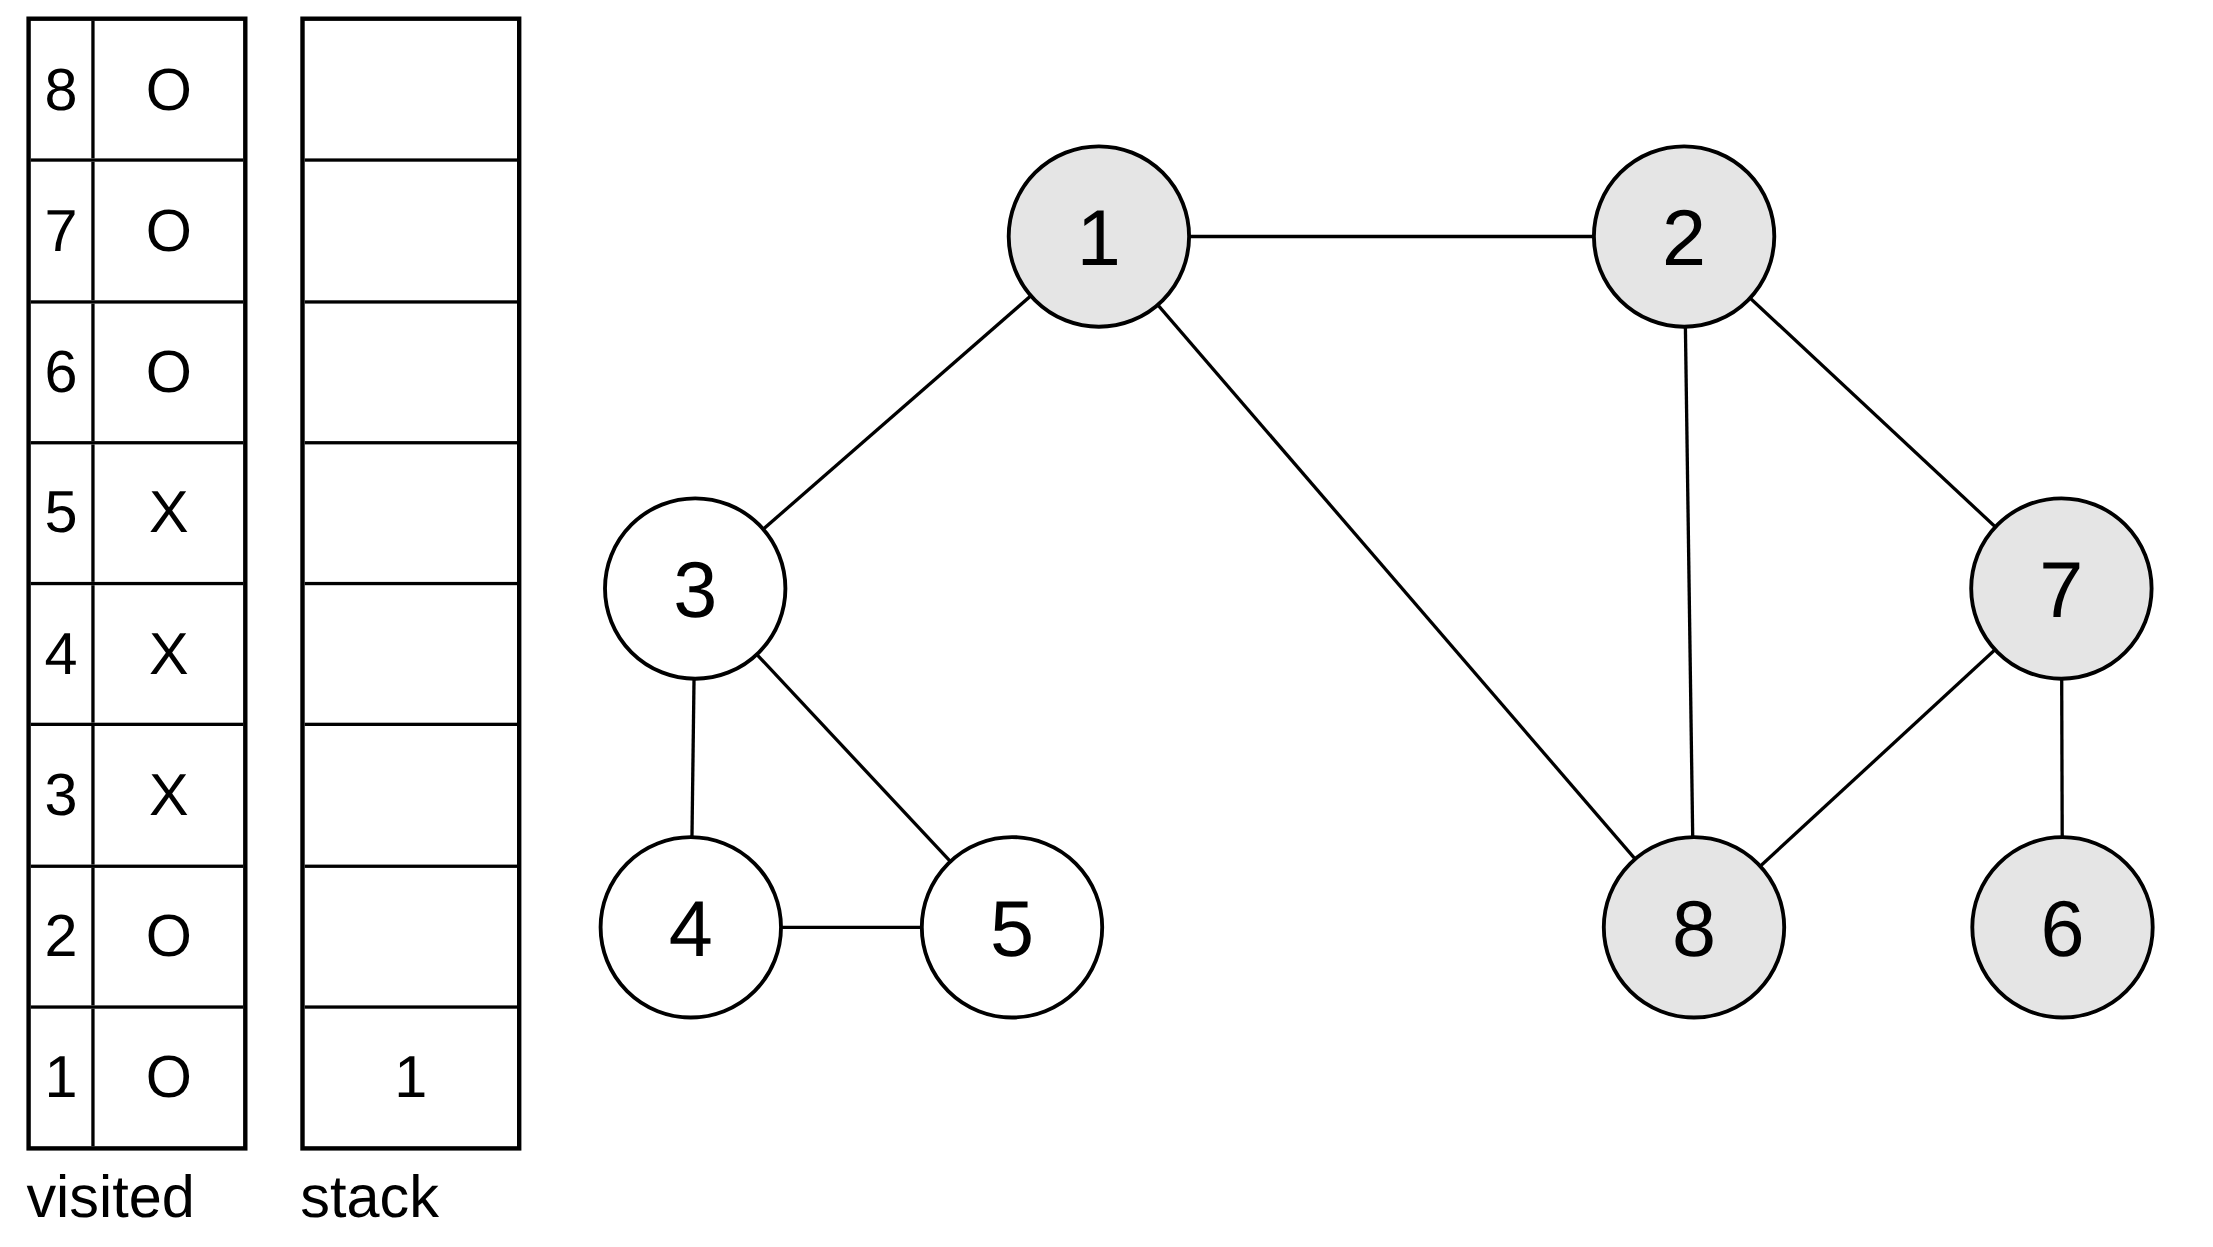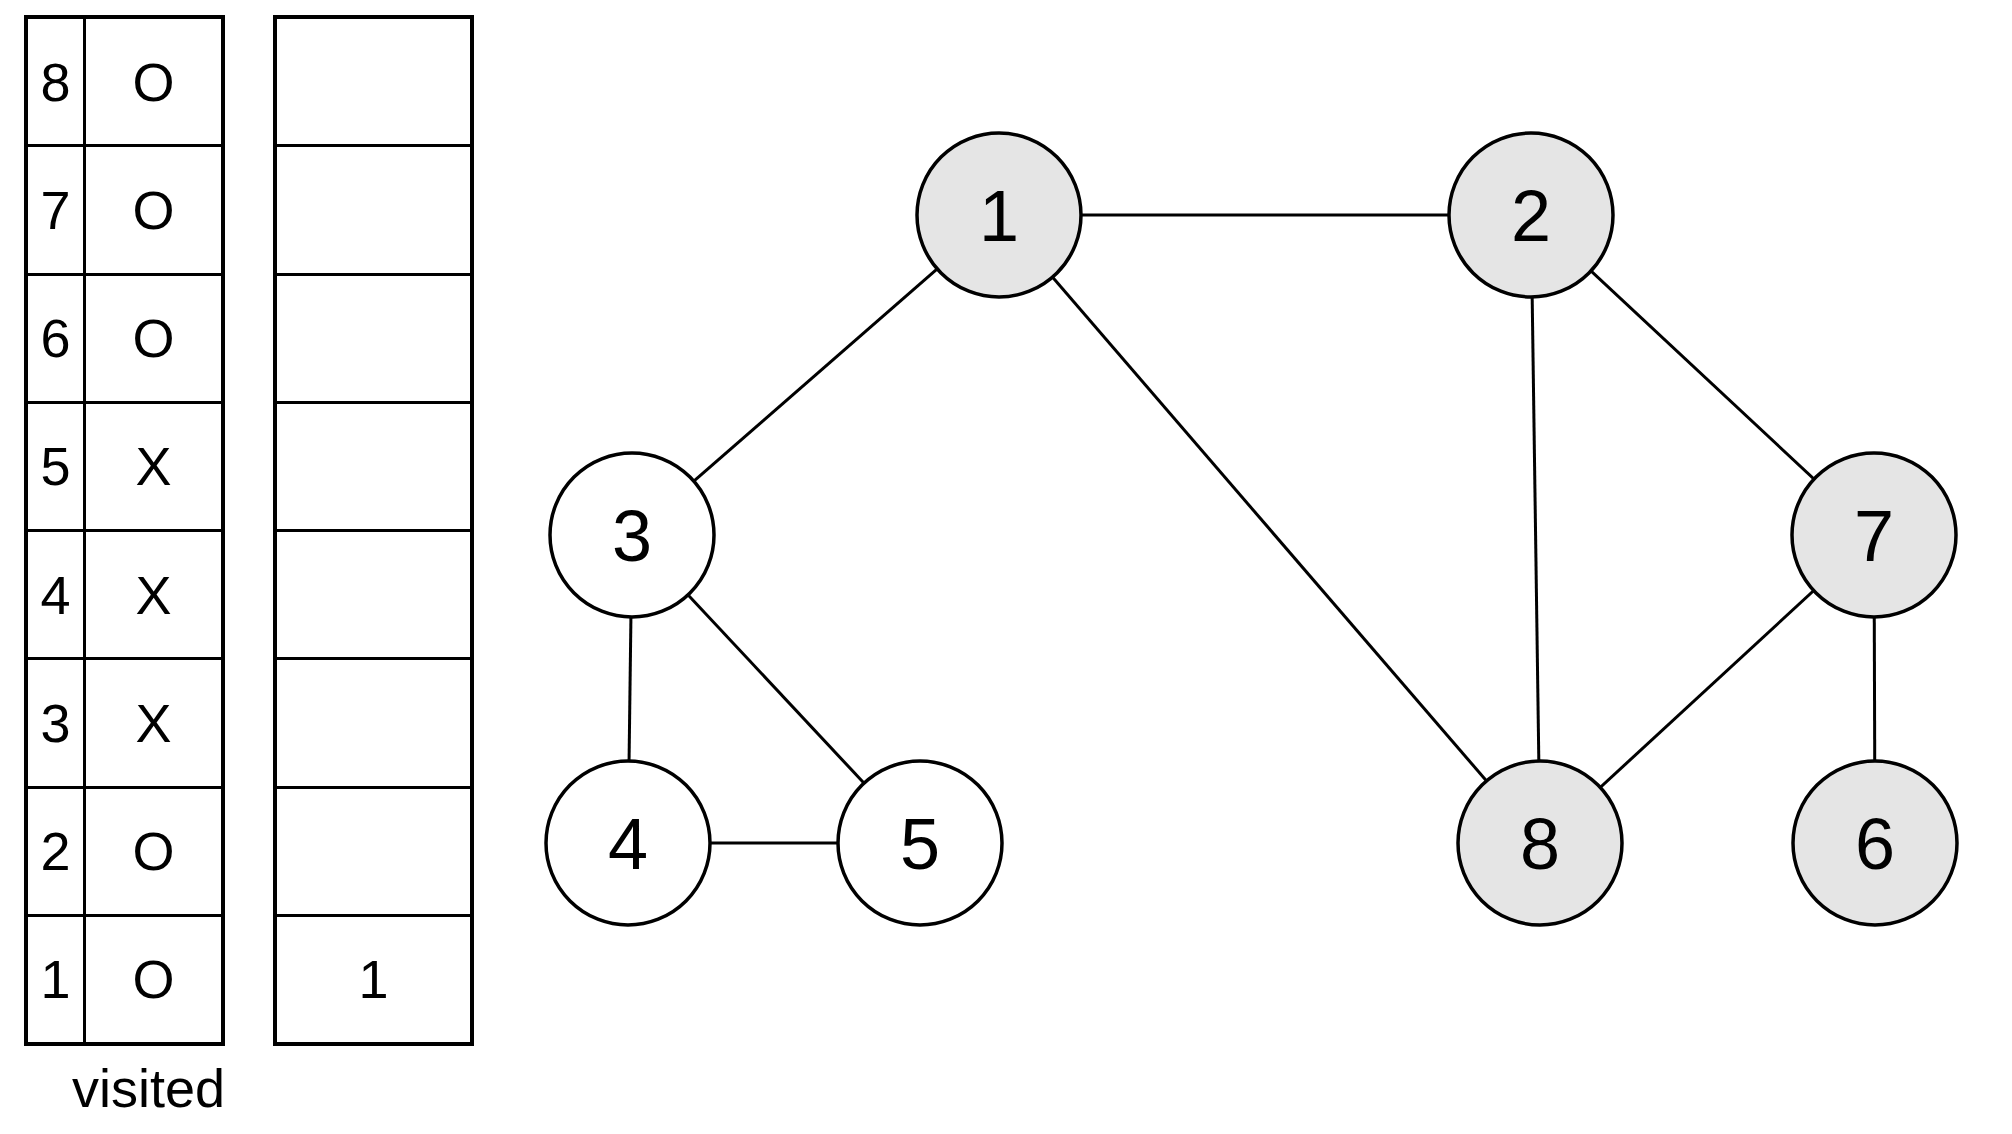--- a/index.html
+++ b/index.html
@@ -40,21 +40,21 @@
     display:flex; flex-direction:column;
   }
   .srow { flex:1 1 0; border-top:3px solid #000; min-height:0;
     display:flex; align-items:center; justify-content:center;
     font-size:54px;
   }
   .srow:first-child { border-top:none; }
 
   .tlabel {
     position:absolute; top:1058px; width:201px;
-    text-align:right; font-size:54px; line-height:60px;
+    text-align:left; font-size:54px; line-height:60px;
   }
   .tlabel.visited { left:24px; }
   .tlabel.stack   { left:273px; }
 
   
   .graph-svg { position:absolute; left:0; top:0; }
   .graph-svg text {
     font-family:"Liberation Sans", sans-serif;
     font-size:72px;
   }
@@ -103,20 +103,21 @@
   <div class="stable">
     <div class="srow"></div>
     <div class="srow"></div>
     <div class="srow"></div>
     <div class="srow"></div>
     <div class="srow"></div>
     <div class="srow"></div>
     <div class="srow"></div>
     <div class="srow">1</div>
   </div>
+  <div class="tlabel stack">stack</div>
 
   <svg class="graph-svg" width="2012" height="1134" viewBox="0 0 2012 1134" id="graph-svg">
       <line x1="999" y1="215" x2="1531" y2="215" stroke="#000000" stroke-width="3"></line>
       <line x1="999" y1="215" x2="632" y2="535" stroke="#000000" stroke-width="3"></line>
       <line x1="999" y1="215" x2="1540" y2="843" stroke="#000000" stroke-width="3"></line>
       <line x1="1531" y1="215" x2="1874" y2="535" stroke="#000000" stroke-width="3"></line>
       <line x1="1531" y1="215" x2="1540" y2="843" stroke="#000000" stroke-width="3"></line>
       <line x1="632" y1="535" x2="628" y2="843" stroke="#000000" stroke-width="3"></line>
       <line x1="632" y1="535" x2="920" y2="843" stroke="#000000" stroke-width="3"></line>
       <line x1="628" y1="843" x2="920" y2="843" stroke="#000000" stroke-width="3"></line>

